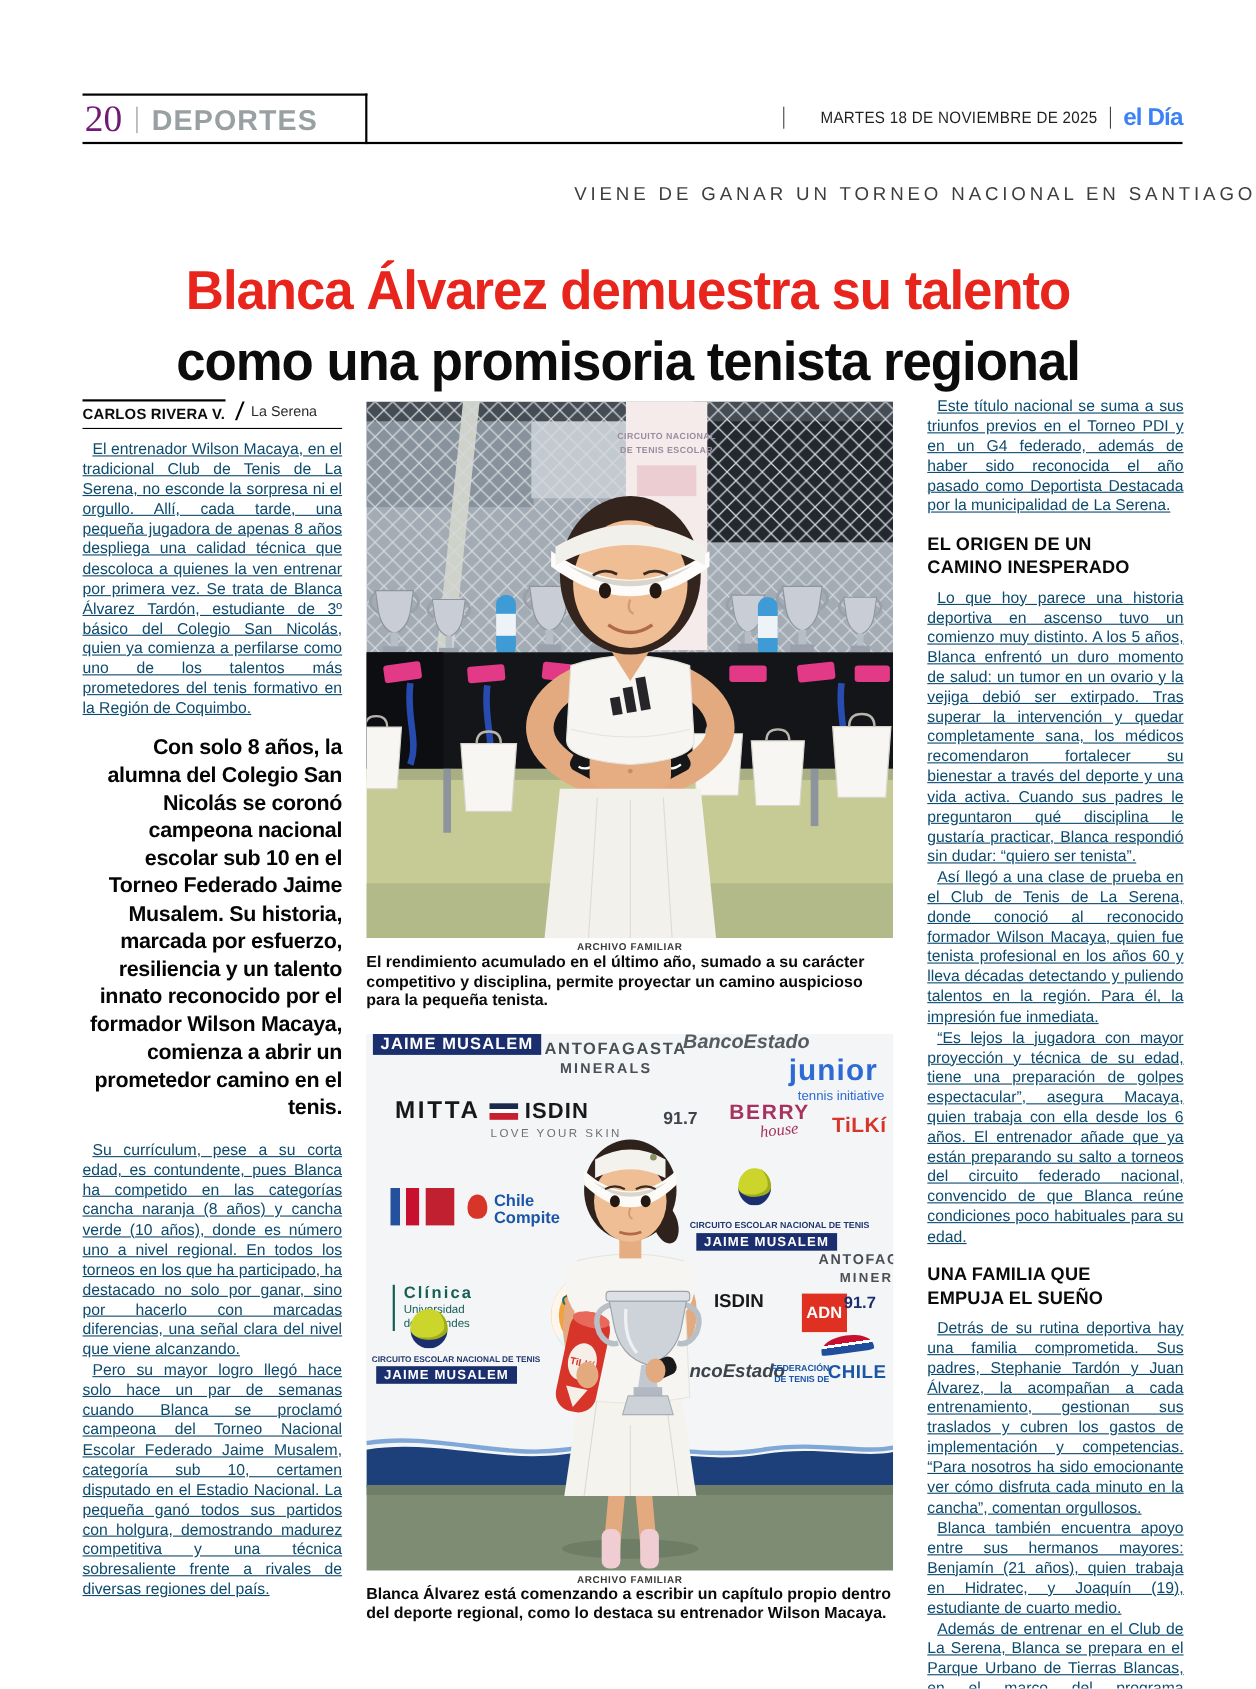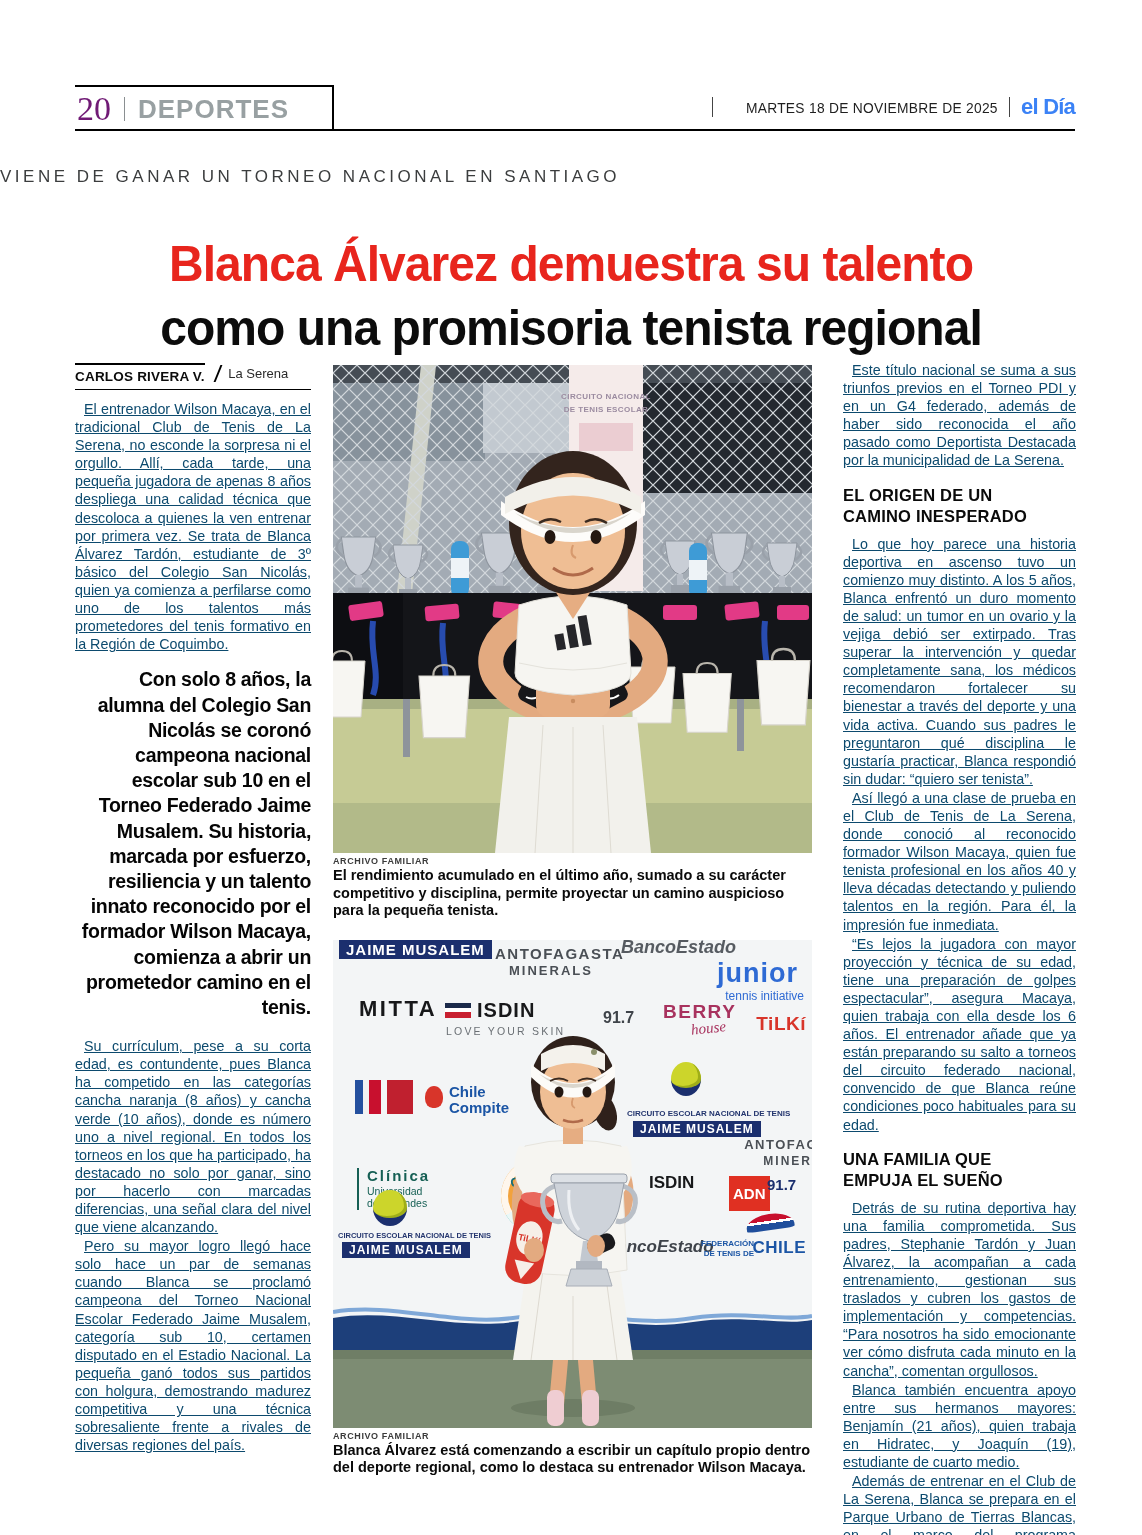--- a/index.html
+++ b/index.html
@@ -15,21 +15,21 @@
   .hdr-left{position:absolute;left:0;top:0;width:255px;height:100%;border-top:2px solid #000;border-right:2px solid #000;display:flex;align-items:center;gap:13px;padding-left:2px;}
   .page-num{font-family:"Liberation Serif", serif;font-size:34px;line-height:1;color:#701a75;}
   .thinbar{width:1px;height:24px;background:#8a8f91;}
   .section-name{font-size:26px;font-weight:bold;color:#98a0a2;letter-spacing:1px;}
   .hdr-right{position:absolute;right:0;top:0;height:100%;display:flex;align-items:center;gap:11px;}
   .datebar{width:1px;height:20px;background:#444;}
   .date-text{font-size:15px;color:#1f1f1f;letter-spacing:0.3px;transform:scaleX(0.92);transform-origin:right center;}
   .brand{font-size:22px;font-weight:bold;letter-spacing:-0.8px;color:#3b82f6;}
 
   
-  .kicker{position:absolute;left:0;top:167px;width:100%;text-align:left;font-size:17px;letter-spacing:3.5px;color:#3b3d3e;}
+  .kicker{position:absolute;left:0;top:167px;width:100%;text-align:right;font-size:17px;letter-spacing:3.5px;color:#3b3d3e;}
   .headline{position:absolute;left:0;top:198px;width:100%;text-align:center;font-weight:bold;font-size:50px;line-height:64px;letter-spacing:-1px;transform:scaleX(0.96);transform-origin:center top;}
   .headline .l1{display:block;color:#e8251d;}
   .headline .l2{display:block;color:#0c0c0c;}
 
   
   .colL{position:absolute;left:75px;top:363px;width:236px;}
   .colC{position:absolute;left:333px;top:365px;width:479px;}
   .colR{position:absolute;left:843px;top:361px;width:233px;}
 
   .byline{display:flex;align-items:center;border-bottom:1.5px solid #000;padding-bottom:5px;margin-bottom:10px;}
@@ -40,21 +40,21 @@
   .bp{font-size:14.3px;line-height:18.1px;text-align:justify;color:#0c4a6e;text-indent:9px;margin:0 0 1px 0;text-decoration:underline;}
   .pull{margin:14px 0 17px 0;font-weight:bold;font-size:19.5px;line-height:25.2px;text-align:right;letter-spacing:-0.3px;color:#050505;}
   .shead{font-weight:bold;font-size:16.5px;line-height:21px;margin:15px 0 8px 0;color:#0a0a0a;letter-spacing:0.2px;}
   .shead span{display:block;}
 
   
   .photo{position:relative;width:479px;height:488px;overflow:hidden;}
   .photo svg.ph-svg{position:absolute;inset:0;}
   .photo2{background:#f3f5f6;margin-top:20px;}
   .photo2 svg.ph-svg{z-index:2;}
-  .credit{text-align:left;font-size:9px;font-weight:bold;color:#3b3b3b;letter-spacing:0.6px;margin-top:3px;}
+  .credit{text-align:center;font-size:9px;font-weight:bold;color:#3b3b3b;letter-spacing:0.6px;margin-top:3px;}
   .caption{font-size:14.5px;font-weight:bold;line-height:17.5px;margin-top:1px;color:#0a0a0a;}
 
   
   .lg{position:absolute;z-index:1;white-space:nowrap;line-height:1;}
   .badge-navy{background:#1b2f6e;color:#fff;font-weight:bold;padding:2px 7px;font-size:13px;letter-spacing:1px;}
   #lg-jm-top{left:6px;top:0px;font-size:15px;}
   #lg-anto1{left:162px;top:6px;color:#4a4f55;font-weight:bold;font-size:15px;letter-spacing:1.5px;}
   #lg-anto1b{left:176px;top:24px;color:#4a4f55;font-weight:bold;font-size:13px;letter-spacing:2px;}
   #lg-banco-top{left:288px;top:-2px;font-size:18px;font-weight:bold;font-style:italic;color:#565b61;}
   #lg-junior{right:14px;top:20px;color:#2e6ad4;font-size:27px;font-weight:bold;letter-spacing:1px;}
@@ -364,21 +364,21 @@
     <div class="caption">Blanca Álvarez está comenzando a escribir un capítulo propio dentro del deporte regional, como lo destaca su entrenador Wilson Macaya.</div>
   </div>
 
   <div class="colR">
     <p class="bp">Este título nacional se suma a sus triunfos previos en el Torneo PDI y en un G4 federado, además de haber sido reconocida el año pasado como Deportista Destacada por la municipalidad de La Serena.</p>
     <div class="shead">
       <span>EL ORIGEN DE UN</span>
       <span>CAMINO INESPERADO</span>
     </div>
     <p class="bp">Lo que hoy parece una historia deportiva en ascenso tuvo un comienzo muy distinto. A los 5 años, Blanca enfrentó un duro momento de salud: un tumor en un ovario y la vejiga debió ser extirpado. Tras superar la intervención y quedar completamente sana, los médicos recomendaron fortalecer su bienestar a través del deporte y una vida activa. Cuando sus padres le preguntaron qué disciplina le gustaría practicar, Blanca respondió sin dudar: “quiero ser tenista”.</p>
-    <p class="bp">Así llegó a una clase de prueba en el Club de Tenis de La Serena, donde conoció al reconocido formador Wilson Macaya, quien fue tenista profesional en los años 40 y lleva décadas detectando y puliendo talentos en la región. Para él, la impresión fue inmediata.</p>
+    <p class="bp">Así llegó a una clase de prueba en el Club de Tenis de La Serena, donde conoció al reconocido formador Wilson Macaya, quien fue tenista profesional en los años 60 y lleva décadas detectando y puliendo talentos en la región. Para él, la impresión fue inmediata.</p>
     <p class="bp">“Es lejos la jugadora con mayor proyección y técnica de su edad, tiene una preparación de golpes espectacular”, asegura Macaya, quien trabaja con ella desde los 6 años. El entrenador añade que ya están preparando su salto a torneos del circuito federado nacional, convencido de que Blanca reúne condiciones poco habituales para su edad.</p>
     <div class="shead">
       <span>UNA FAMILIA QUE</span>
       <span>EMPUJA EL SUEÑO</span>
     </div>
     <p class="bp">Detrás de su rutina deportiva hay una familia comprometida. Sus padres, Stephanie Tardón y Juan Álvarez, la acompañan a cada entrenamiento, gestionan sus traslados y cubren los gastos de implementación y competencias. “Para nosotros ha sido emocionante ver cómo disfruta cada minuto en la cancha”, comentan orgullosos.</p>
     <p class="bp">Blanca también encuentra apoyo entre sus hermanos mayores: Benjamín (21 años), quien trabaja en Hidratec, y Joaquín (19), estudiante de cuarto medio.</p>
     <p class="bp">Además de entrenar en el Club de La Serena, Blanca se prepara en el Parque Urbano de Tierras Blancas, en el marco del programa “Campeones para Coquimbo”.</p>
   </div>
 

